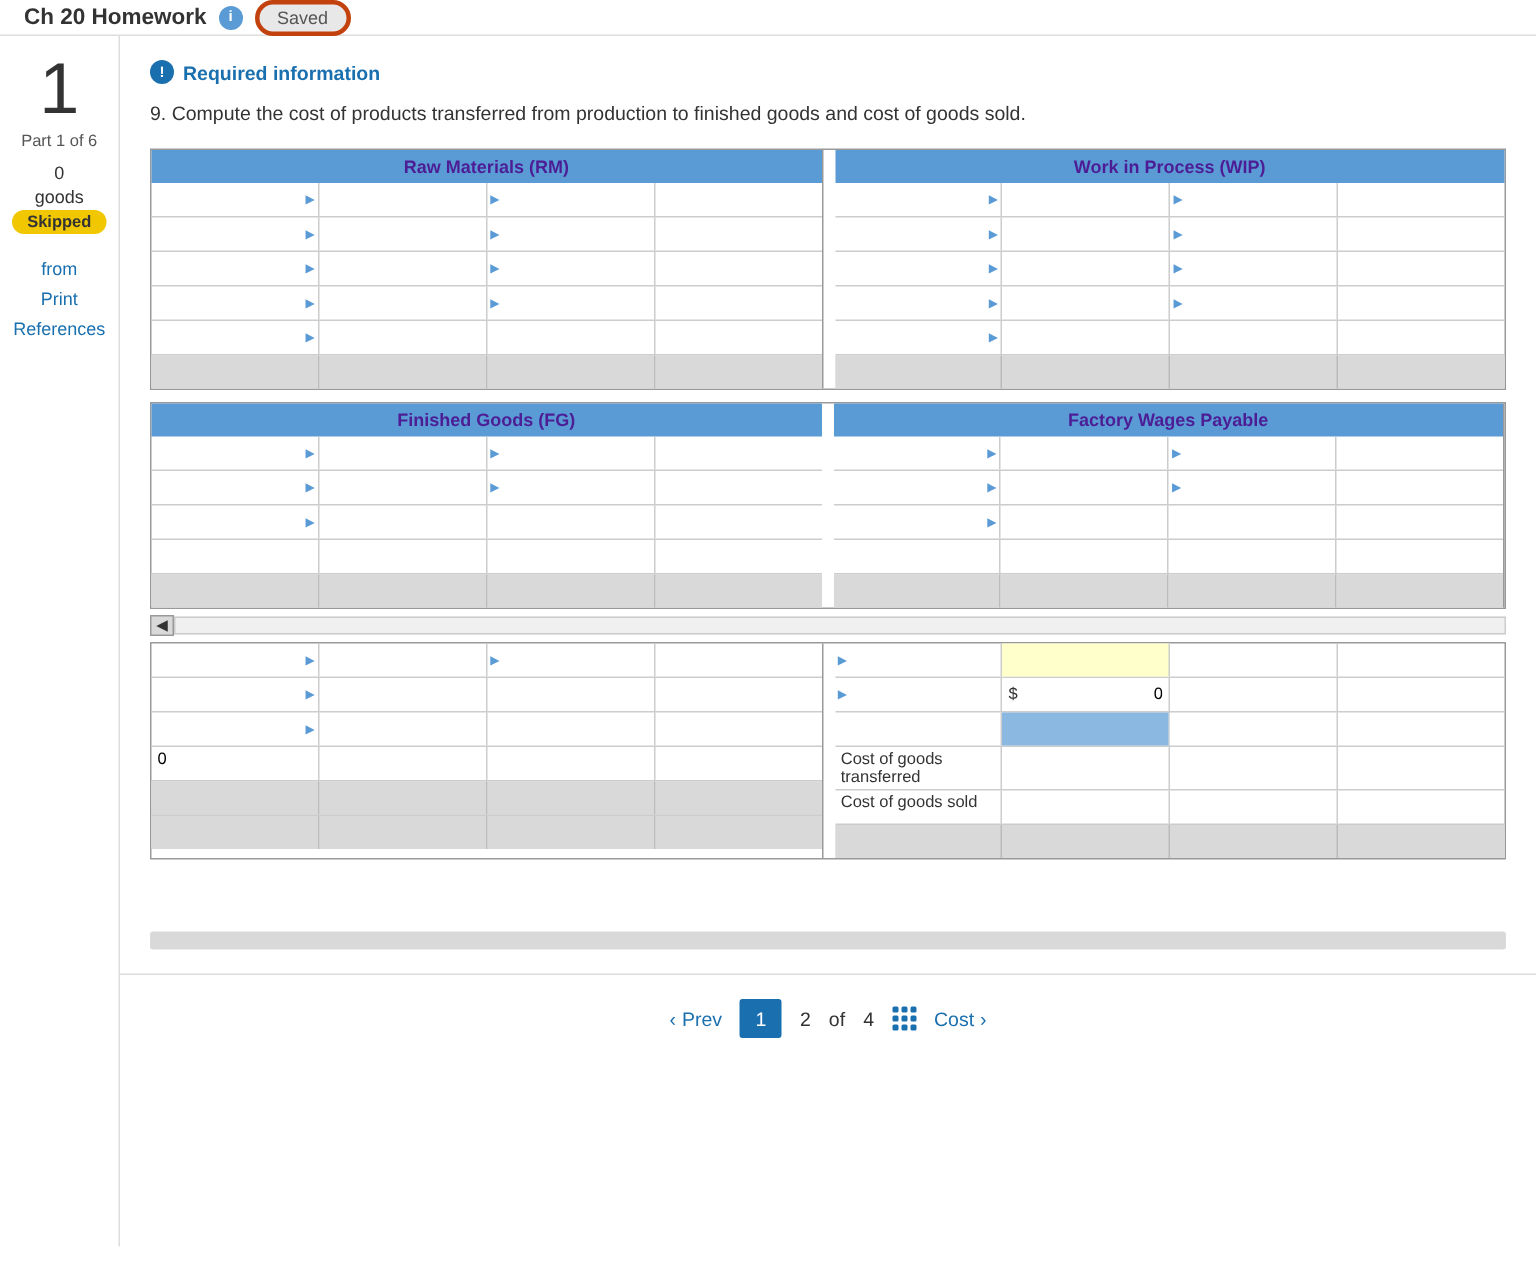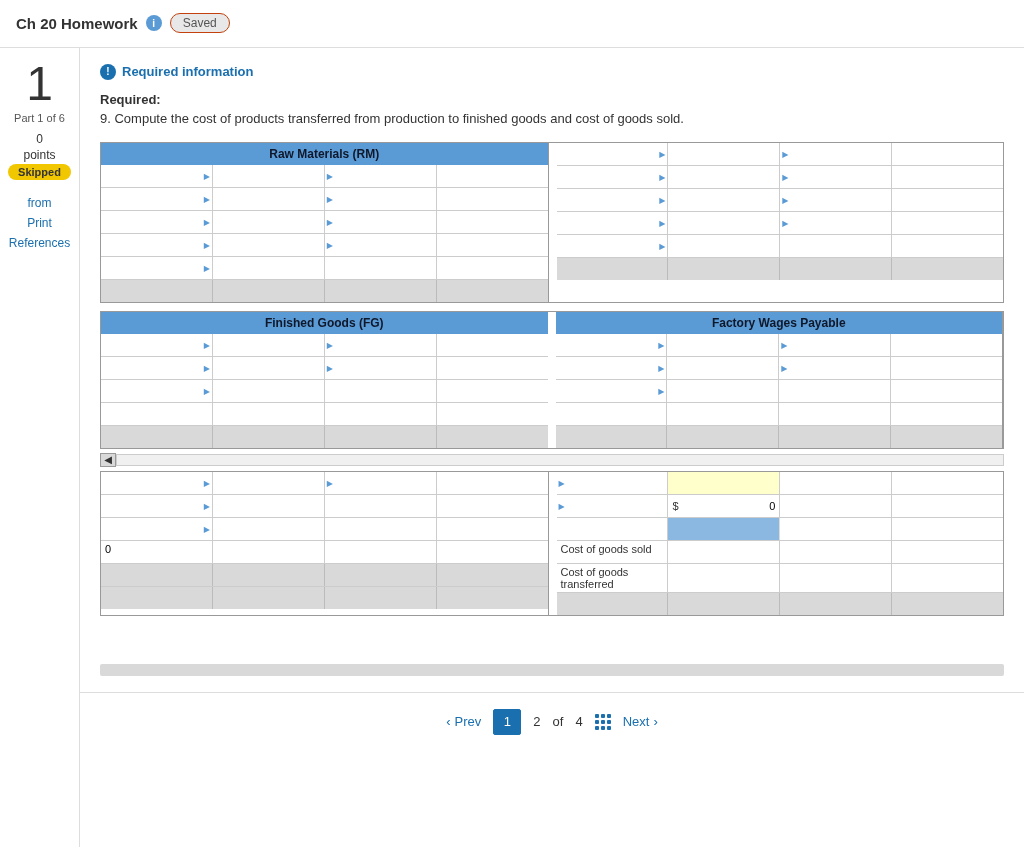--- a/index.html
+++ b/index.html
@@ -2,31 +2,31 @@
 <html><head>
   <meta charset="utf-8">
   <style>
     * { box-sizing: border-box; margin: 0; padding: 0; }
     body { font-family: Arial, sans-serif; font-size: 13px; background: #fff; color: #333; }
 
     
     .topbar {
       display: flex; align-items: center; justify-content: space-between;
       padding: 8px 16px; border-bottom: 1px solid #ddd; background: #fff;
-      height: 48px;
+      height: 24px;
     }
     .topbar-left { display: flex; align-items: center; gap: 8px; }
     .topbar-title { font-size: 15px; font-weight: 600; color: #333; }
     .info-icon {
       width: 16px; height: 16px; border-radius: 50%; background: #5b9bd5;
       color: #fff; font-size: 10px; display: inline-flex; align-items: center;
       justify-content: center; font-weight: bold; cursor: pointer;
     }
     .saved-badge {
-      background: #e8e8e8; border: 1px solid #c2410c; border-radius: 12px;
+      background: #e8e8e8; border: 3px solid #c2410c; border-radius: 12px;
       padding: 2px 12px; font-size: 12px; color: #555;
     }
     .topbar-right { display: flex; align-items: center; gap: 16px; }
     .topbar-link { color: #333; font-size: 13px; cursor: pointer; text-decoration: none; }
     .save-exit-btn {
       background: #fff; border: 1px solid #999; border-radius: 3px;
       padding: 4px 12px; font-size: 13px; cursor: pointer;
     }
     .check-btn {
       background: #1a6faf; color: #fff; border: none; border-radius: 3px;
@@ -63,21 +63,21 @@
     }
     .exclamation-icon {
       width: 16px; height: 16px; border-radius: 50%; background: #1a6faf;
       color: #fff; font-size: 10px; display: inline-flex; align-items: center;
       justify-content: center; font-weight: bold;
     }
     .required-title { font-weight: 700; margin-bottom: 4px; font-size: 13px; }
     .required-text { font-size: 13px; margin-bottom: 16px; }
 
     .t-account-header {
-      background: #5b9bd5; color: #0f172a; text-align: center;
+      background: #5b9bd5; color: #4c1d95; text-align: center;
       padding: 4px 24px; font-weight: 600; font-size: 12px;
     }
 
     .t-row {
       display: flex; border-bottom: 1px solid #ccc; min-height: 22px;
     }
     .t-row:last-child { border-bottom: none; }
 
     .t-cell {
       flex: 1; border-right: 1px solid #ccc; padding: 2px 4px;
@@ -152,36 +152,35 @@
   </div>
 
   <div class="main-layout">
 
     <div class="sidebar">
       <div class="question-num">1</div>
       <div class="part-label">Part 1 of 6</div>
       <div class="points-display">
         <span>0</span>
       </div>
-      <div class="points-display">points</div>
+      <div class="points-display">goods</div>
       <div class="skipped-badge">Skipped</div>
       <a class="sidebar-link">from</a>
       <a class="sidebar-link">Print</a>
       <a class="sidebar-link">References</a>
     </div>
 
     <div class="content-scroll">
       <div style="padding: 16px 20px;">
 
         <div class="required-info">
           <span class="exclamation-icon">!</span>
           <span>Required information</span>
         </div>
 
-        <div class="required-title">Required:</div>
         <div class="required-text">9. Compute the cost of products transferred from production to finished goods and cost of goods sold.</div>
 
         <div style="display:flex; gap:8px; margin-bottom:0; border:1px solid #999;">
 
           <div style="flex:1; border-right:1px solid #999;">
             <div class="t-account-header">Raw Materials (RM)</div>
 
             <div class="t-row">
               <div class="t-cell has-arrow"><input class="cell-input" type="text" style=""></div>
               <div class="t-cell"><input class="cell-input" type="text" style=""></div>
@@ -214,20 +213,21 @@
             </div>
             <div class="t-row gray-row">
               <div class="t-cell" style="background:#d9d9d9"></div>
               <div class="t-cell" style="background:#d9d9d9"></div>
               <div class="t-cell" style="background:#d9d9d9"></div>
               <div class="t-cell" style="background:#d9d9d9"></div>
             </div>
           </div>
 
           <div style="flex:1;">
+            <div class="t-account-header">Work in Process (WIP)</div>
             <div class="t-row">
               <div class="t-cell has-arrow"><input class="cell-input" type="text" style=""></div>
               <div class="t-cell"><input class="cell-input" type="text" style=""></div>
               <div class="t-cell arrow-left"><input class="cell-input" type="text" style=""></div>
               <div class="t-cell"><input class="cell-input" type="text" style=""></div>
             </div>
             <div class="t-row">
               <div class="t-cell has-arrow"><input class="cell-input" type="text" style=""></div>
               <div class="t-cell"><input class="cell-input" type="text" style=""></div>
               <div class="t-cell arrow-left"><input class="cell-input" type="text" style=""></div>
@@ -398,30 +398,30 @@
 
             <div class="t-row">
               <div class="t-cell"><input class="cell-input" type="text" style=""></div>
               <div class="t-cell" style="background:#5b9bd5; opacity:0.7;"></div>
               <div class="t-cell"><input class="cell-input" type="text" style=""></div>
               <div class="t-cell"><input class="cell-input" type="text" style=""></div>
             </div>
 
             <div class="t-row">
               <div class="t-cell" style="font-size:11px; padding:2px 4px;">
+                <span>Cost of goods transferred</span>
+              </div>
+              <div class="t-cell"><input class="cell-input" type="text" style=""></div>
+              <div class="t-cell"><input class="cell-input" type="text" style=""></div>
+              <div class="t-cell"><input class="cell-input" type="text" style=""></div>
+            </div>
+
+            <div class="t-row">
+              <div class="t-cell" style="font-size:11px; padding:2px 4px;">
                 <span>Cost of goods sold</span>
-              </div>
-              <div class="t-cell"><input class="cell-input" type="text" style=""></div>
-              <div class="t-cell"><input class="cell-input" type="text" style=""></div>
-              <div class="t-cell"><input class="cell-input" type="text" style=""></div>
-            </div>
-
-            <div class="t-row">
-              <div class="t-cell" style="font-size:11px; padding:2px 4px;">
-                <span>Cost of goods transferred</span>
               </div>
               <div class="t-cell"><input class="cell-input" type="text" style=""></div>
               <div class="t-cell"><input class="cell-input" type="text" style=""></div>
               <div class="t-cell"><input class="cell-input" type="text" style=""></div>
             </div>
 
             <div class="t-row gray-row">
               <div class="t-cell" style="background:#d9d9d9"></div>
               <div class="t-cell" style="background:#d9d9d9"></div>
               <div class="t-cell" style="background:#d9d9d9"></div>
@@ -453,20 +453,20 @@
           <div class="grid-dot"></div>
           <div class="grid-dot"></div>
           <div class="grid-dot"></div>
           <div class="grid-dot"></div>
           <div class="grid-dot"></div>
           <div class="grid-dot"></div>
           <div class="grid-dot"></div>
         </div>
 
         <button class="nav-btn">
-          <span>Next</span>
+          <span>Cost</span>
           <span>›</span>
         </button>
       </div>
 
     </div>
   </div>
 </div>
 
 </body></html>

